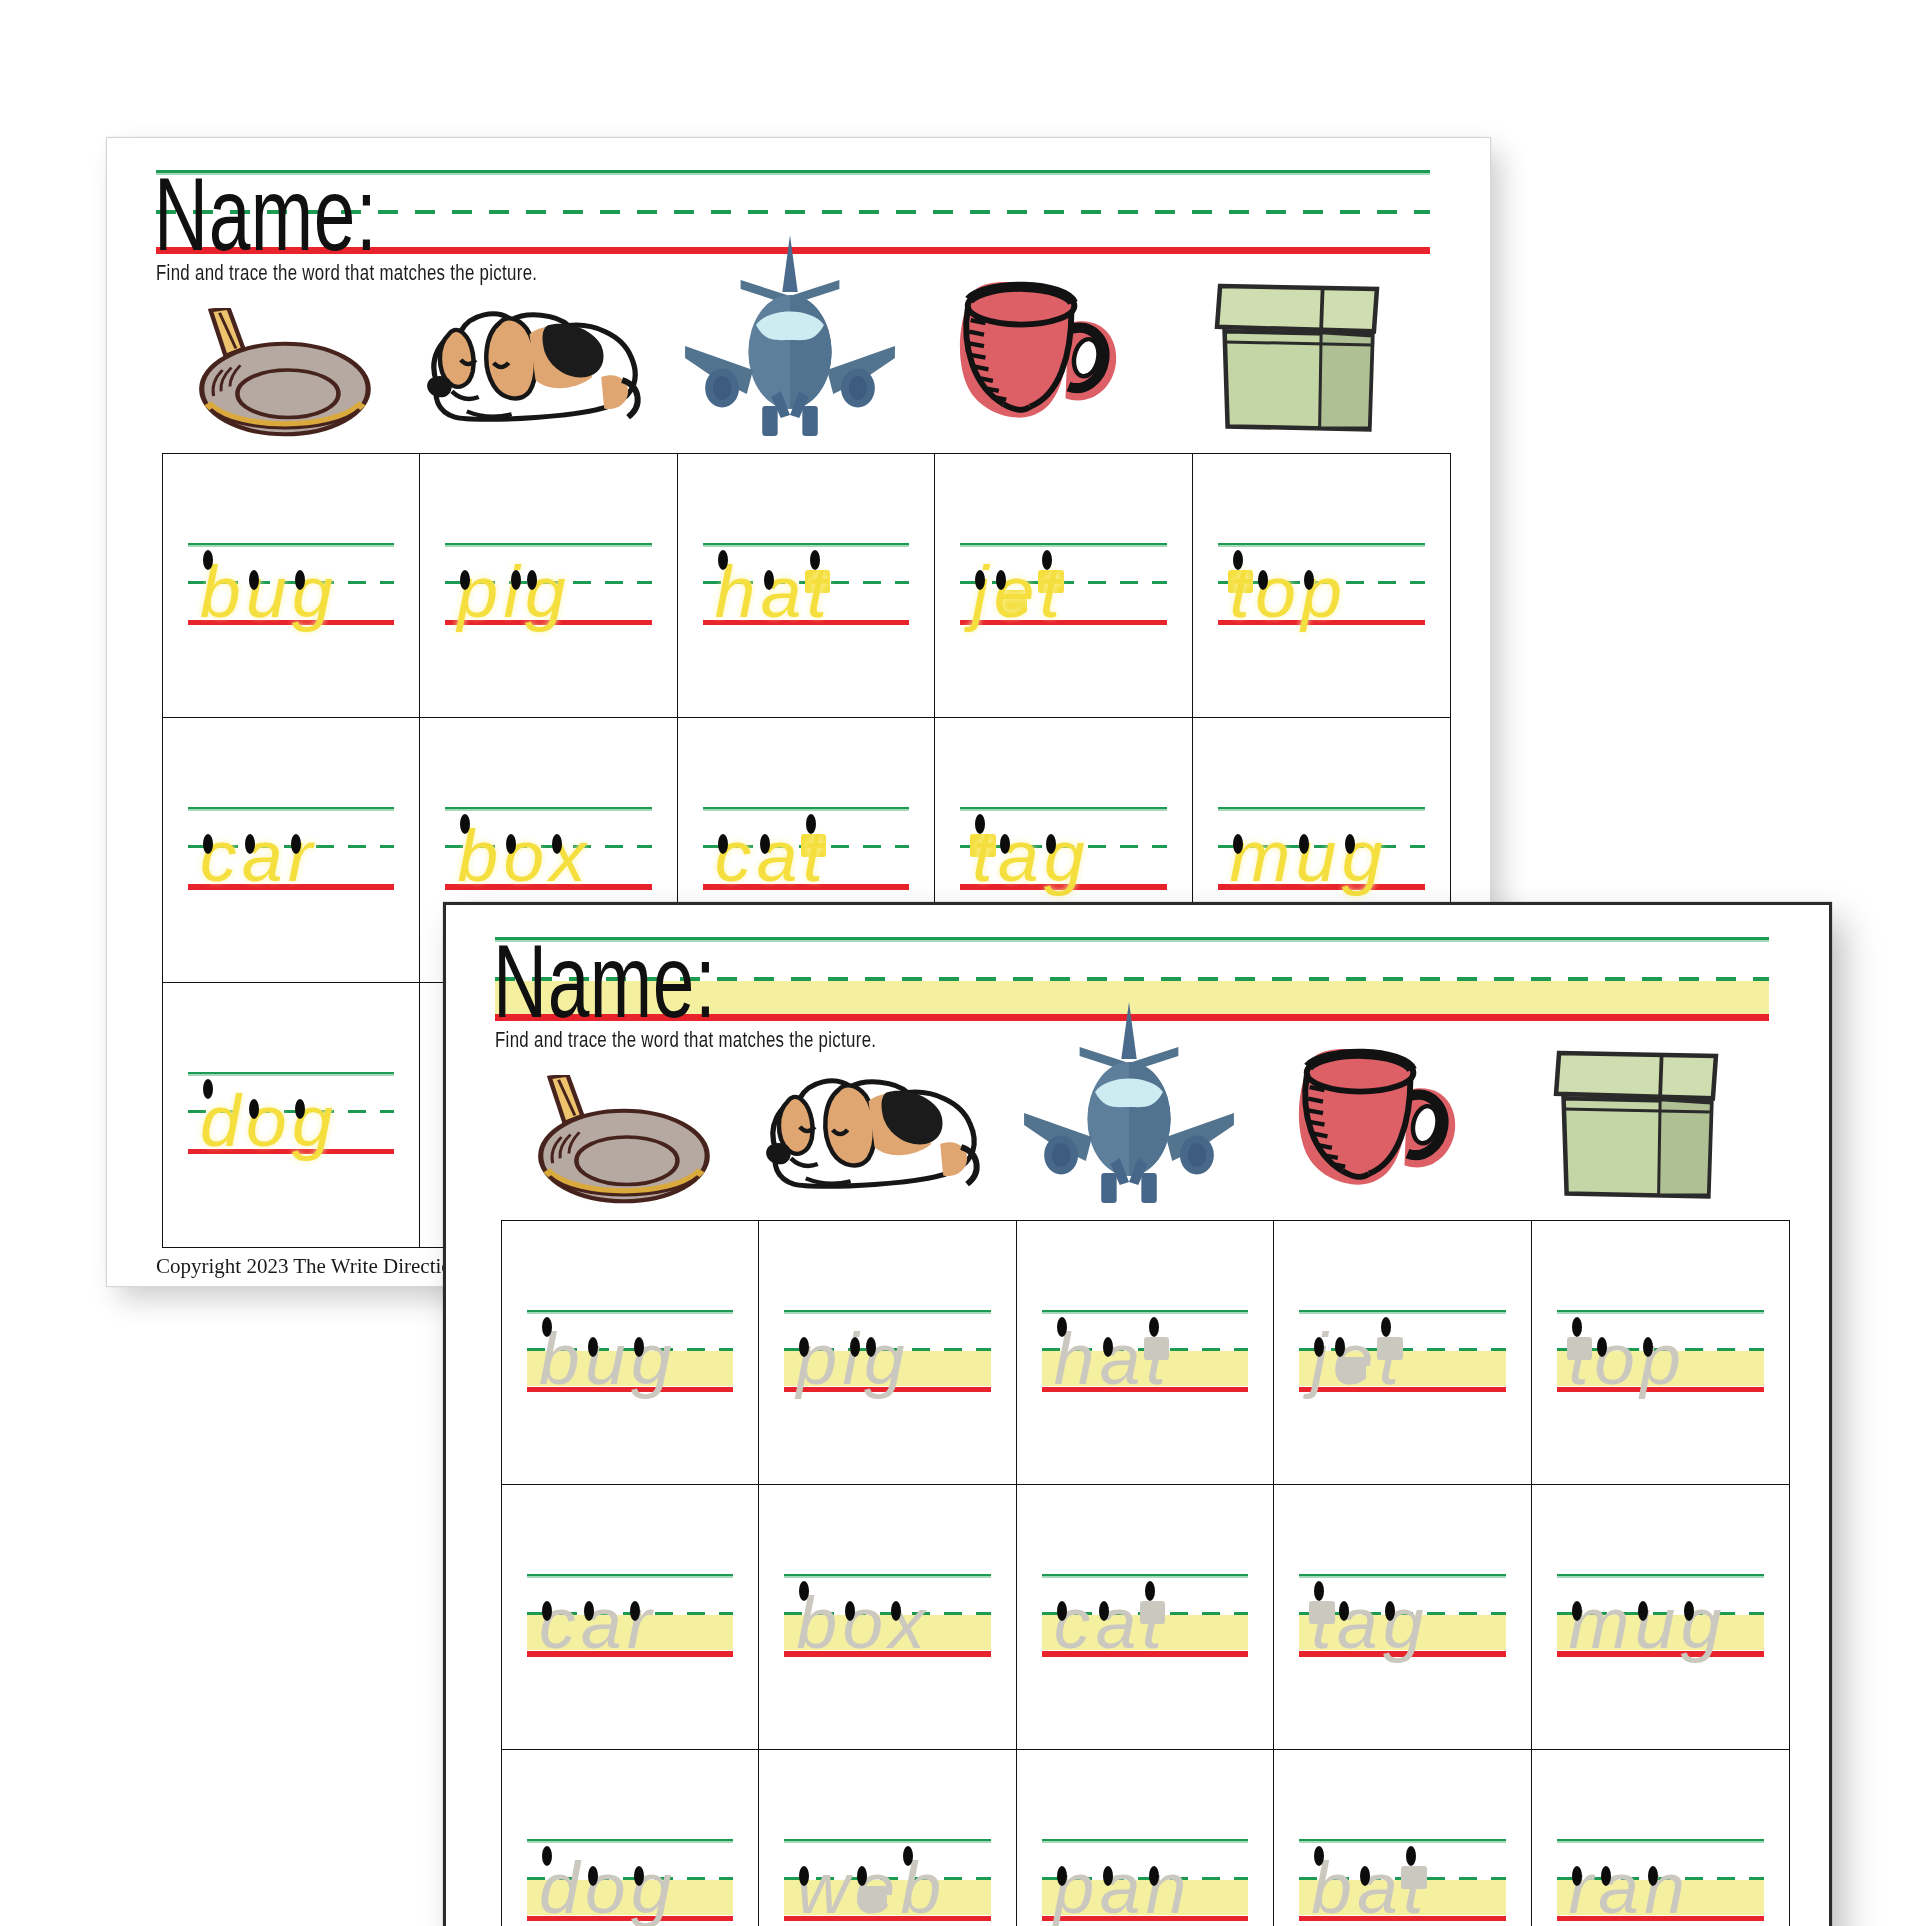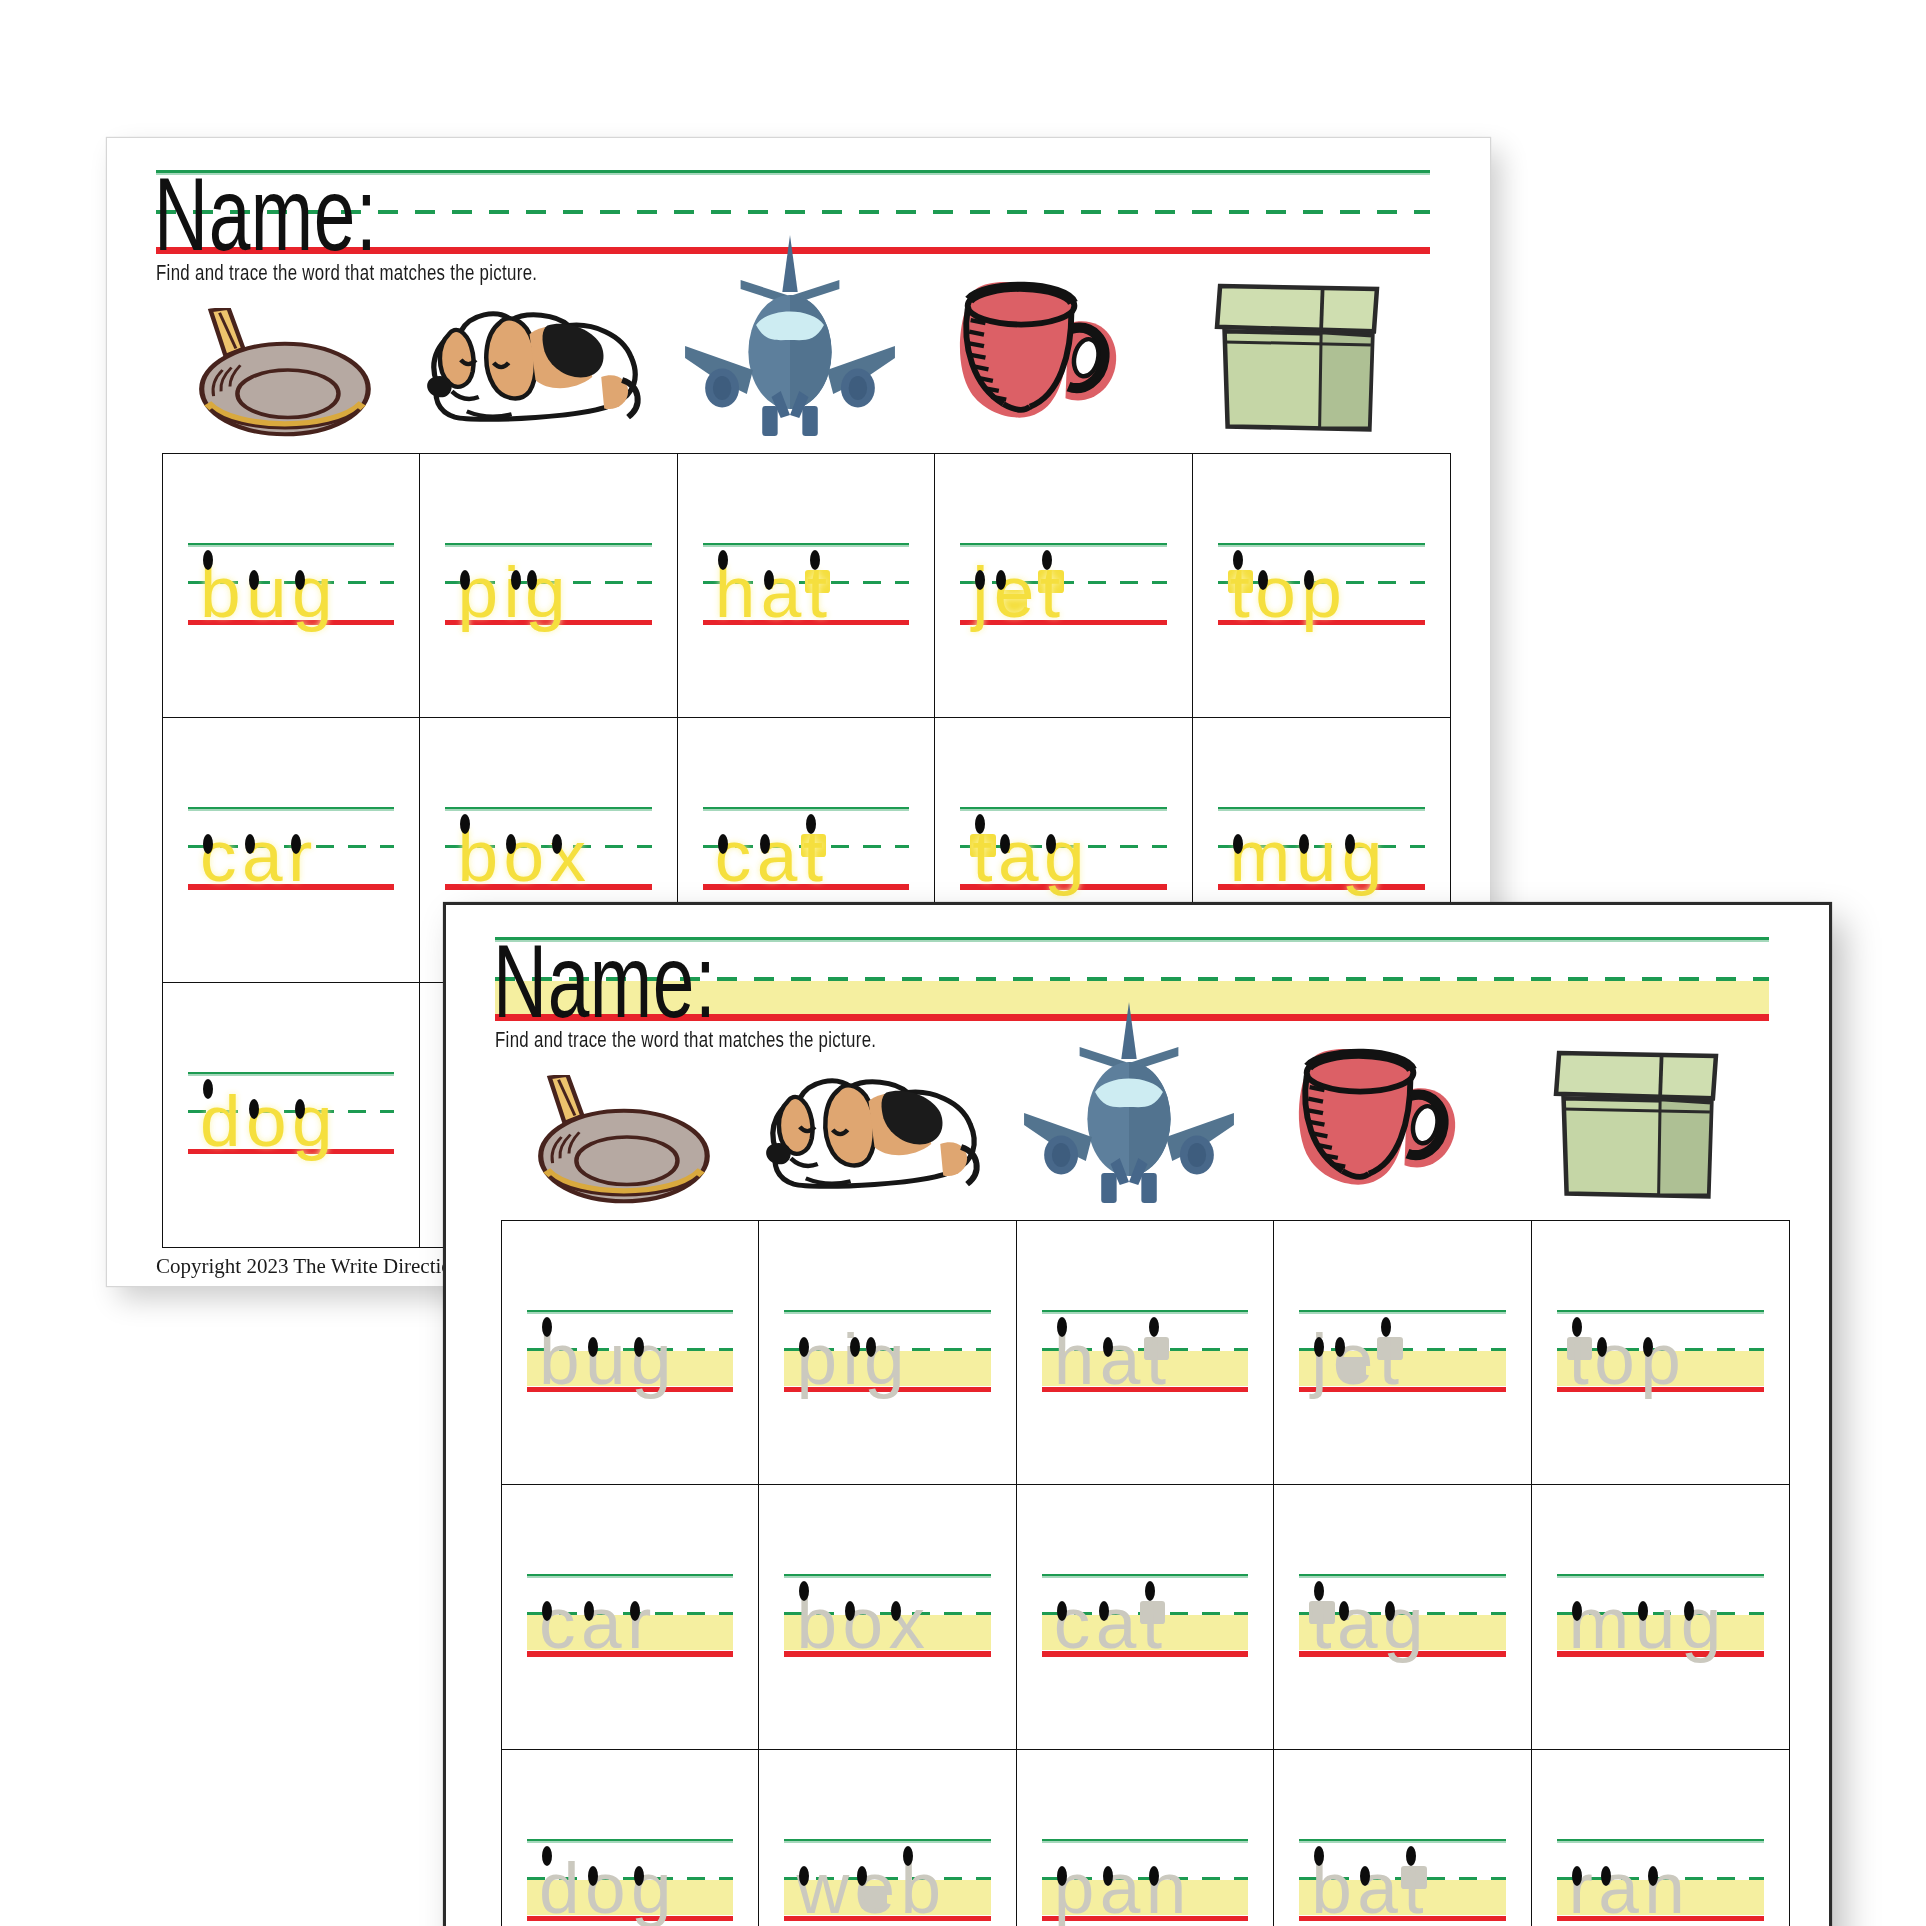--- a/index.html
+++ b/index.html
@@ -27,21 +27,21 @@
   .pictures svg{position:absolute;}
   .img-pan   {left:62px; top:170px;width:223px;height:131px;}
   .img-dog   {left:309px; top:159px;width:239px;height:143px;}
   .img-plane {left:575px;top:91px;width:216px;height:210px;}
   .img-cup   {left:837px;top:136px;width:200px;height:166px;}
   .img-box   {left:1101px;top:136px;width:181px;height:166px;}
 
   
   .grid{position:absolute;left:55px;top:315px;width:1289px;height:795px;border:1.9px solid #111;
         display:grid;grid-template-columns:repeat(5,1fr);grid-template-rows:repeat(3,1fr);box-sizing:border-box;}
-  .cell{position:relative;border-right:1.9px solid #111;border-bottom:1.9px solid #111;box-sizing:border-box;--trace:#f5df3e;}
+  .cell{position:relative;border-right:1.9px solid #111;border-bottom:1.9px solid #111;box-sizing:border-box;font-style:italic;--trace:#f5df3e;}
   .page.v2 .cell{--trace:#cbc9bf;}
   .cell:nth-child(5n){border-right:none;}
   .cell:nth-child(n+11){border-bottom:none;}
   .rl{position:absolute;left:25px;right:25px;}
   .rl-top{top:89px;height:3.9px;background:linear-gradient(#1d9b52 0 62%,#a6d8bc 62% 100%);}
   .rl-mid{top:127px;height:3.1px;background:repeating-linear-gradient(90deg,#1d9b52 0 17.7px,rgba(0,0,0,0) 17.7px 32px);}
   .rl-red{top:166px;height:5.4px;background:#e8232b;}
   .cellband{display:none;position:absolute;left:25px;right:25px;top:130px;height:35px;background:#f5efa0;}
   .page.v2 .cellband{display:block;}
   .word{position:absolute;left:37px;top:101px;font-size:73px;line-height:73px;letter-spacing:5.4px;

